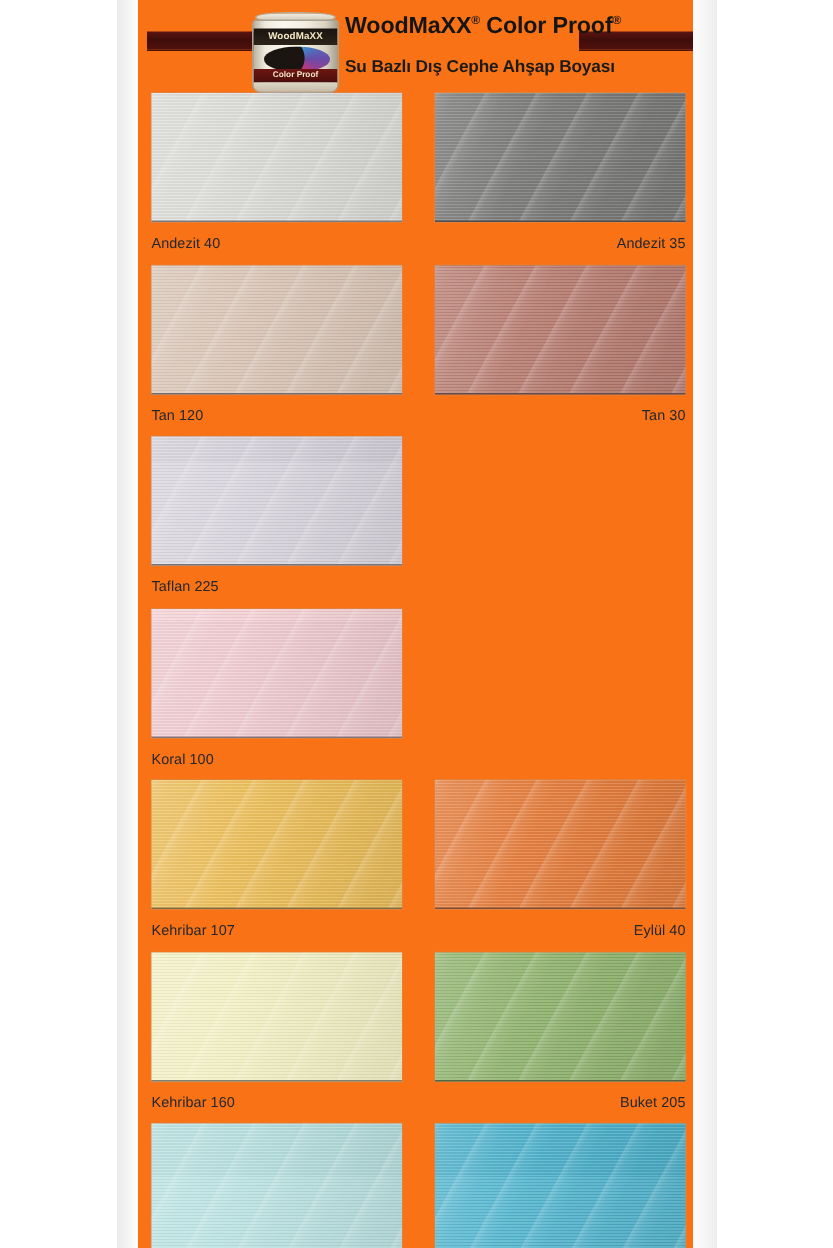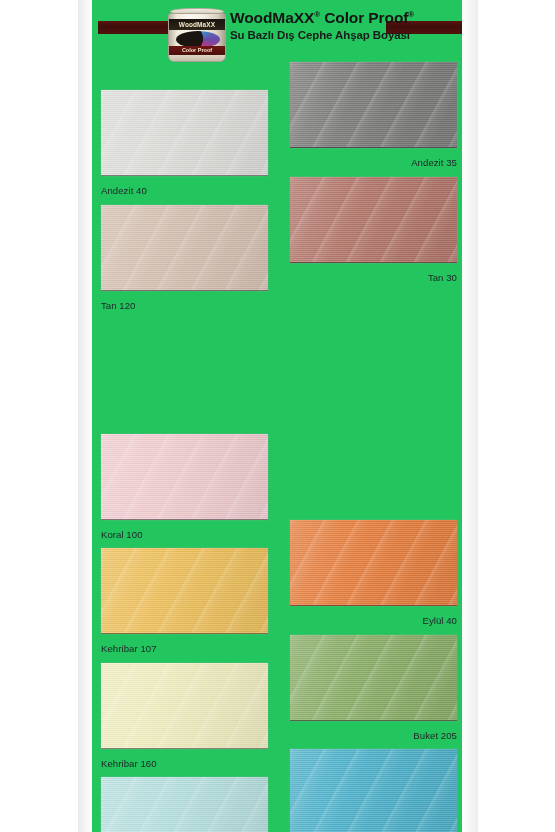--- a/index.html
+++ b/index.html
@@ -15,21 +15,21 @@
     position: relative;
   }
 
   
   #card {
     position: absolute;
     left: 78px;
     top: 0px;
     width: 400px;
     height: 832px;
-    background: #22c55e;
+    background: #f97316;
     box-sizing: border-box;
   }
   
   #card::before {
     content: "";
     position: absolute;
     left: 0; top: 0; bottom: 0;
     width: 14px;
     background: linear-gradient(to right, #e9eaea 0%, #f6f6f5 60%, #fdfdfc 100%);
     pointer-events: none;
@@ -173,40 +173,40 @@
     vertical-align: super;
     line-height: 0;
   }
   #title-sub {
     font-size: 11.5px;
     font-weight: bold;
     color: #1b1b1b;
     line-height: 15px;
     letter-spacing: -0.1px;
     white-space: nowrap;
-    margin-top: 1px;
+    margin-top: 11px;
   }
 
   
   #swatch-grid {
     position: absolute;
     left: 0;
     top: 62px;
     width: 400px;
   }
   .swatch-row {
     position: relative;
     height: 114.5px;
   }
   .swatch-cell {
     position: absolute;
     top: 0;
     width: 167px;
   }
-  .swatch-cell.col-left  { left: 23px; margin-top: 28px; }
+  .swatch-cell.col-left  { left: 23px; }
   .swatch-cell.col-right { left: 212px; text-align: right; }
 
   .swatch-chip {
     position: relative;
     width: 167px;
     height: 86px;
     overflow: hidden;
     border-bottom: 1.5px solid rgba(40,40,45,.55);
     box-shadow: 0 0 0 0.5px rgba(170,170,170,.35);
     box-sizing: border-box;
@@ -317,20 +317,26 @@
       </div>
       <div class="swatch-cell col-right">
         <div class="swatch-chip" style="background-color: rgb(180, 119, 107);">
           <div class="swatch-sheen"></div>
         </div>
         <div class="swatch-label">Tan 30</div>
       </div>
     </div>
 
     <div class="swatch-row">
+      <div class="swatch-cell col-left">
+        <div class="swatch-chip" style="background-color: rgb(216, 212, 221);">
+          <div class="swatch-sheen"></div>
+        </div>
+        <div class="swatch-label">Taflan 225</div>
+      </div>
     </div>
 
     <div class="swatch-row">
       <div class="swatch-cell col-left">
         <div class="swatch-chip" style="background-color: rgb(243, 207, 211);">
           <div class="swatch-sheen"></div>
         </div>
         <div class="swatch-label">Koral 100</div>
       </div>
     </div>

